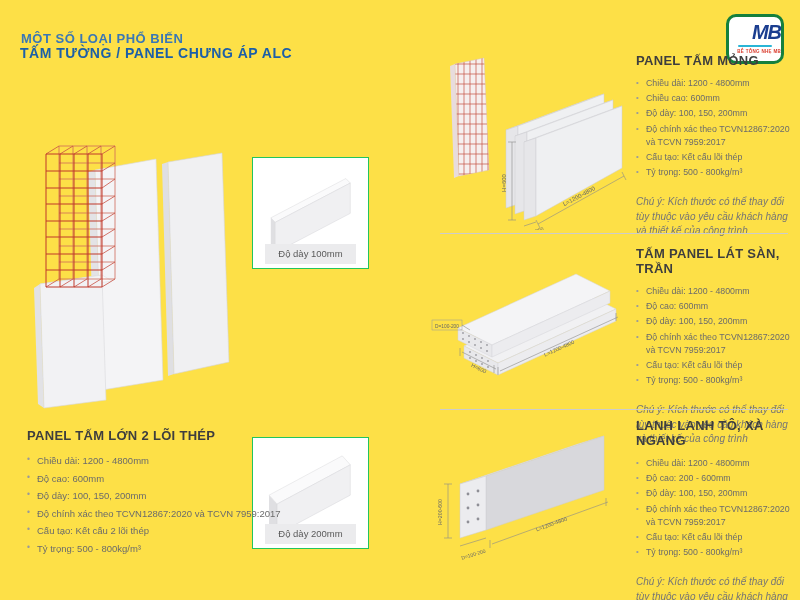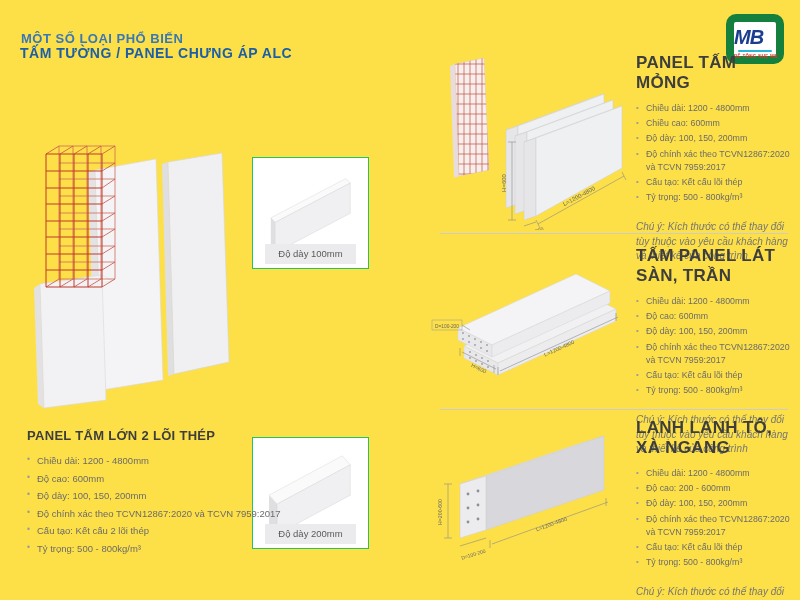--- a/index.html
+++ b/index.html
@@ -4,35 +4,35 @@
 <style>
   html,body{margin:0;padding:0;}
   body{font-family:"Liberation Sans",sans-serif;background:#ffffff;}
   .page{position:relative;width:800px;height:600px;background:#fde047;overflow:hidden;}
 
   
   .subtitle{position:absolute;left:21px;top:31px;font-size:13px;letter-spacing:.5px;color:#3a77b5;font-weight:600;}
   .title{position:absolute;left:20px;top:45px;font-size:14px;font-weight:bold;letter-spacing:.5px;color:#1c5fa8;margin:0;}
 
   
-  .logo{position:absolute;right:16px;top:14px;width:58px;height:50px;border:8px solid #15803d;border-radius:10px;background:#ffffff;text-align:left;box-sizing:border-box;}
+  .logo{position:absolute;right:16px;top:14px;width:58px;height:50px;border:3px solid #15803d;border-radius:10px;background:#ffffff;text-align:right;box-sizing:border-box;}
   .logo-mb{font-size:20px;font-weight:bold;font-style:italic;color:#1a3d8f;line-height:26px;margin-top:2px;letter-spacing:-1px;}
   .logo-swoosh{width:34px;height:2px;background:#29b5d6;margin:0 auto 2px auto;border-radius:2px;}
   .logo-tagline{font-size:4.5px;color:#d93a2b;font-weight:bold;letter-spacing:.3px;white-space:nowrap;}
 
   
   .left-illus{position:absolute;left:16px;top:132px;}
 
   
   .thumb{position:absolute;left:252px;width:117px;height:112px;border:1px solid #22c55e;background:#fff;box-sizing:border-box;}
   .thumb .caption{position:absolute;left:12px;right:12px;bottom:4px;height:20px;background:#ebebed;color:#5a5a5a;font-size:9.5px;line-height:20px;text-align:center;}
   .thumb svg{position:absolute;left:2px;top:0px;}
 
   
-  .spec-title{font-size:17px;font-weight:bold;color:#3e3e3e;letter-spacing:.3px;margin:0 0 9px 0;}
+  .spec-title{font-size:13px;font-weight:bold;color:#3e3e3e;letter-spacing:.3px;margin:0 0 9px 0;}
   ul.spec{list-style:none;margin:0;padding:0;}
   ul.spec li{position:relative;padding-left:10px;color:#6b6b6b;}
   ul.spec li::before{content:"•";position:absolute;left:0;top:0;color:#9a9a9a;font-size:90%;}
   .left-spec{position:absolute;left:27px;top:428px;width:330px;}
   .left-spec .spec-title{font-size:13px;}
   .left-spec ul.spec li{font-size:9.5px;line-height:1.85;}
   .right-text{position:absolute;left:636px;width:157px;}
   .right-text ul.spec li{font-size:8.8px;line-height:1.5;margin-bottom:2px;}
   .note{font-size:10px;font-style:italic;color:#757575;line-height:1.45;margin-top:16px;}
   .divider{position:absolute;left:440px;width:348px;height:1px;background:#cccccc;}

